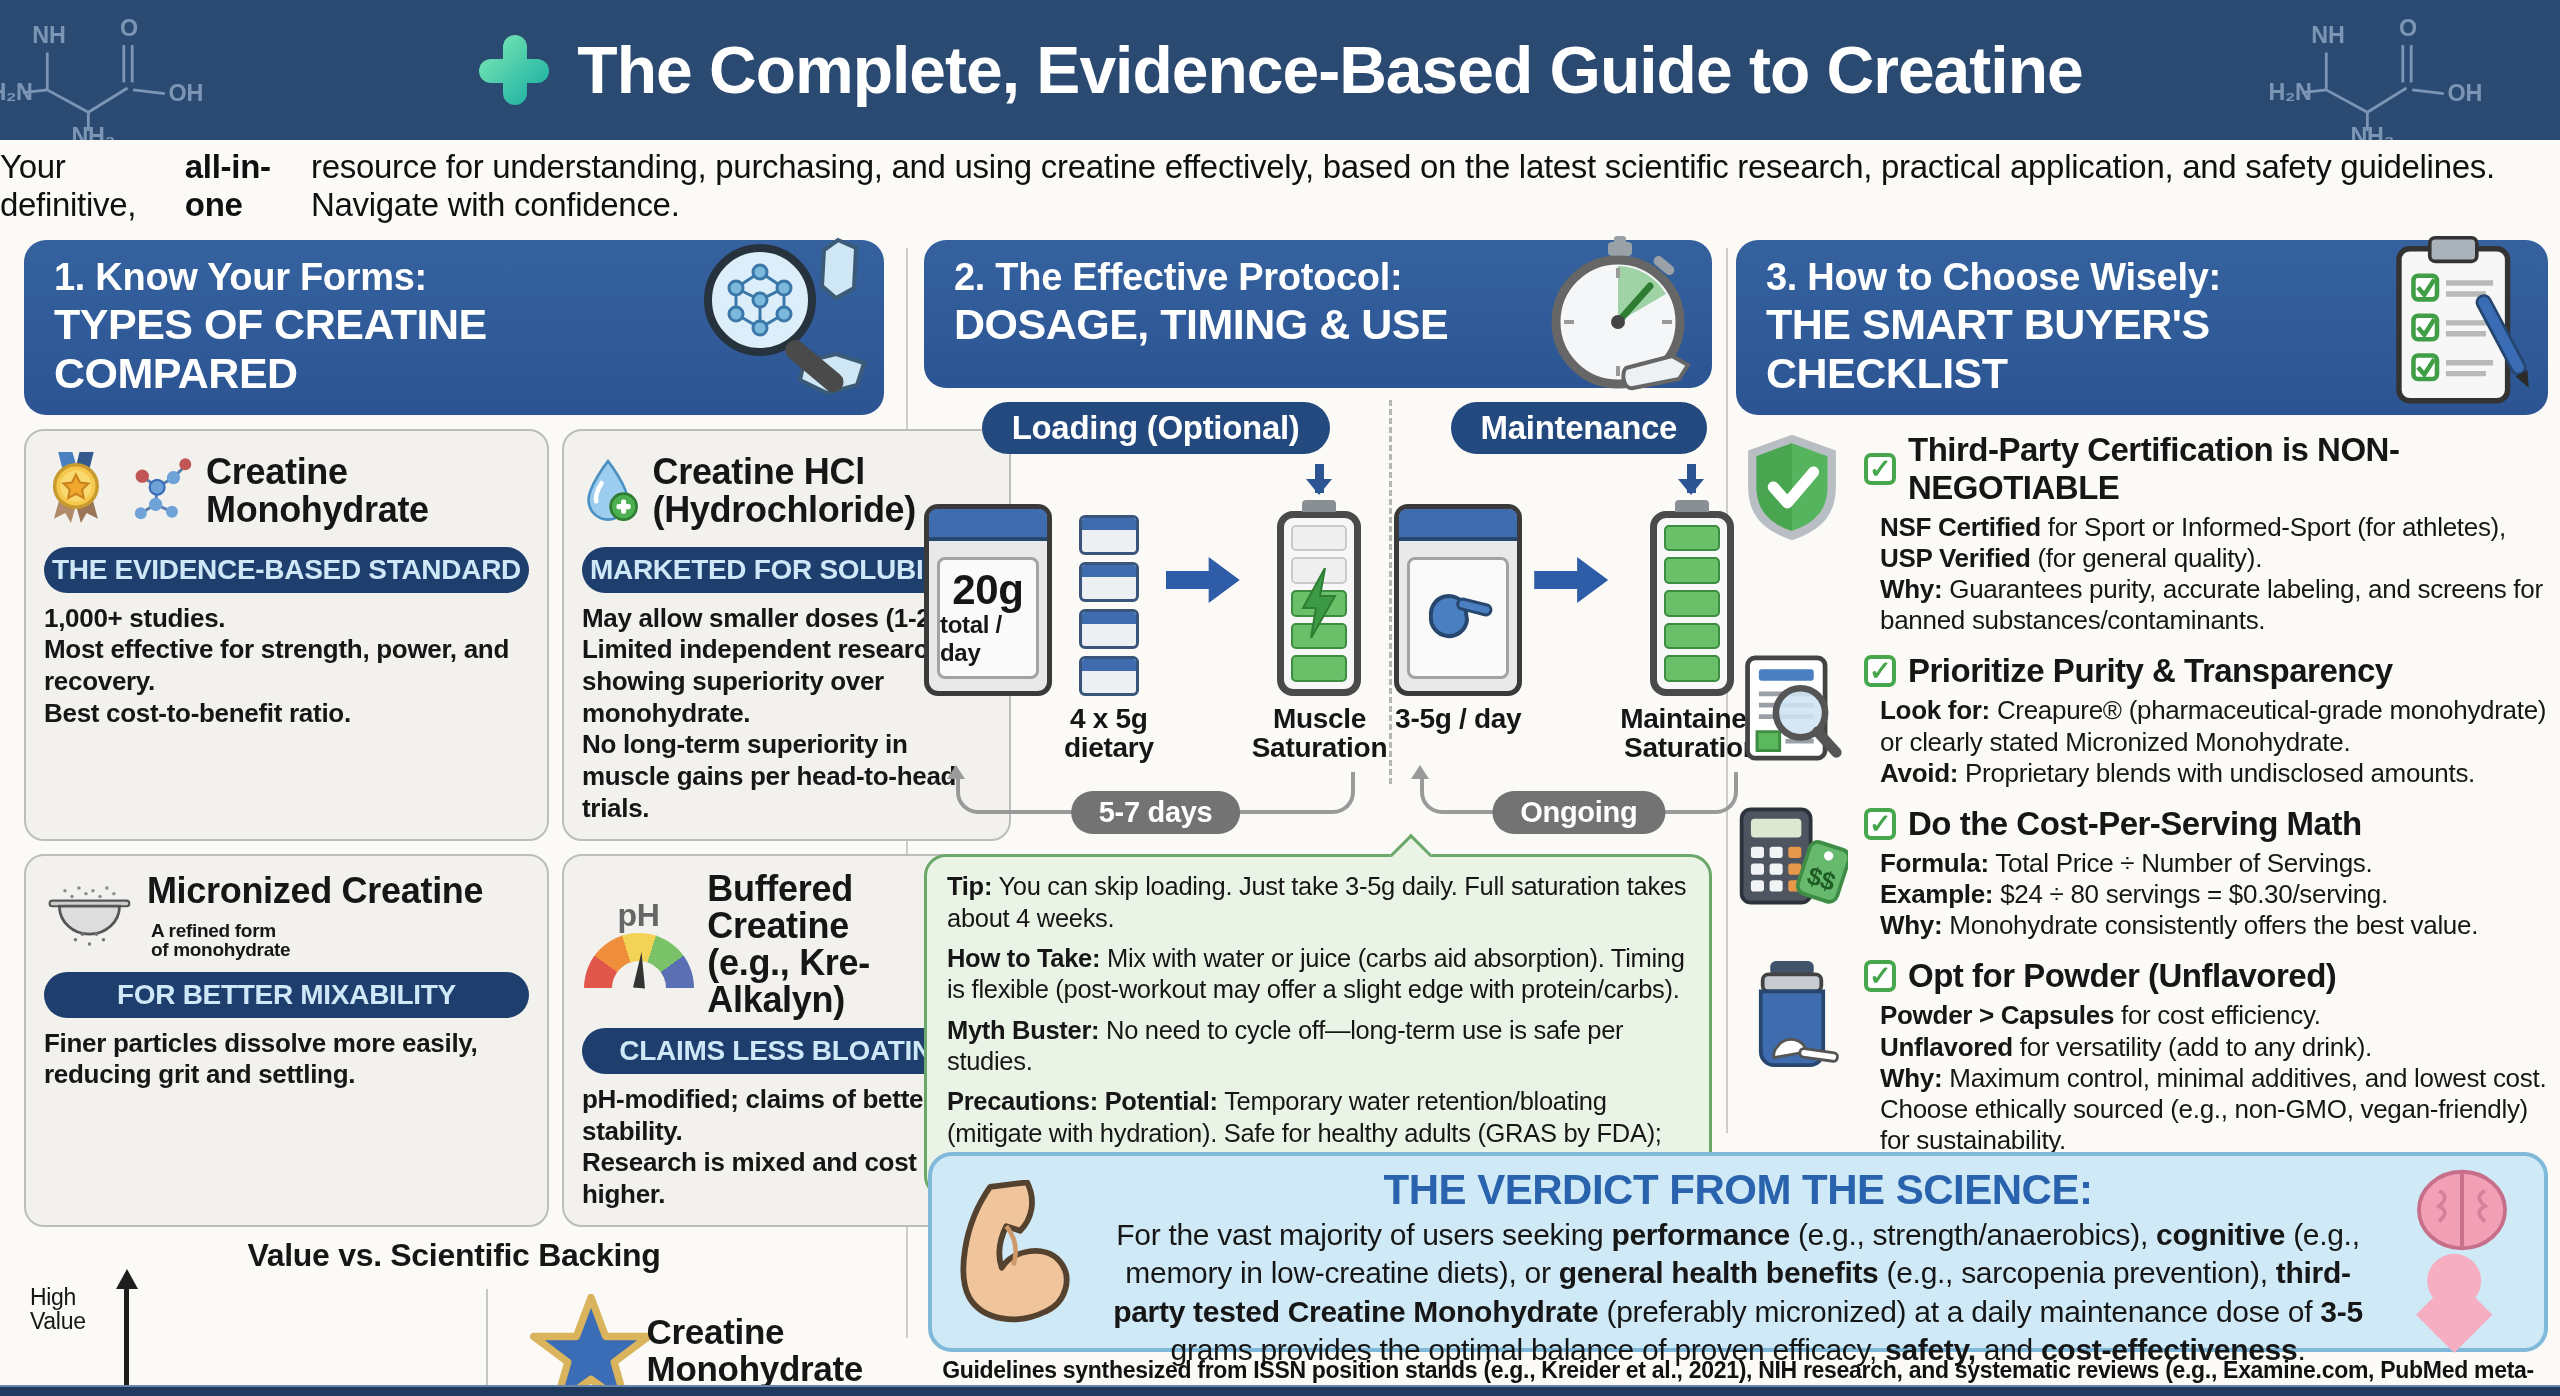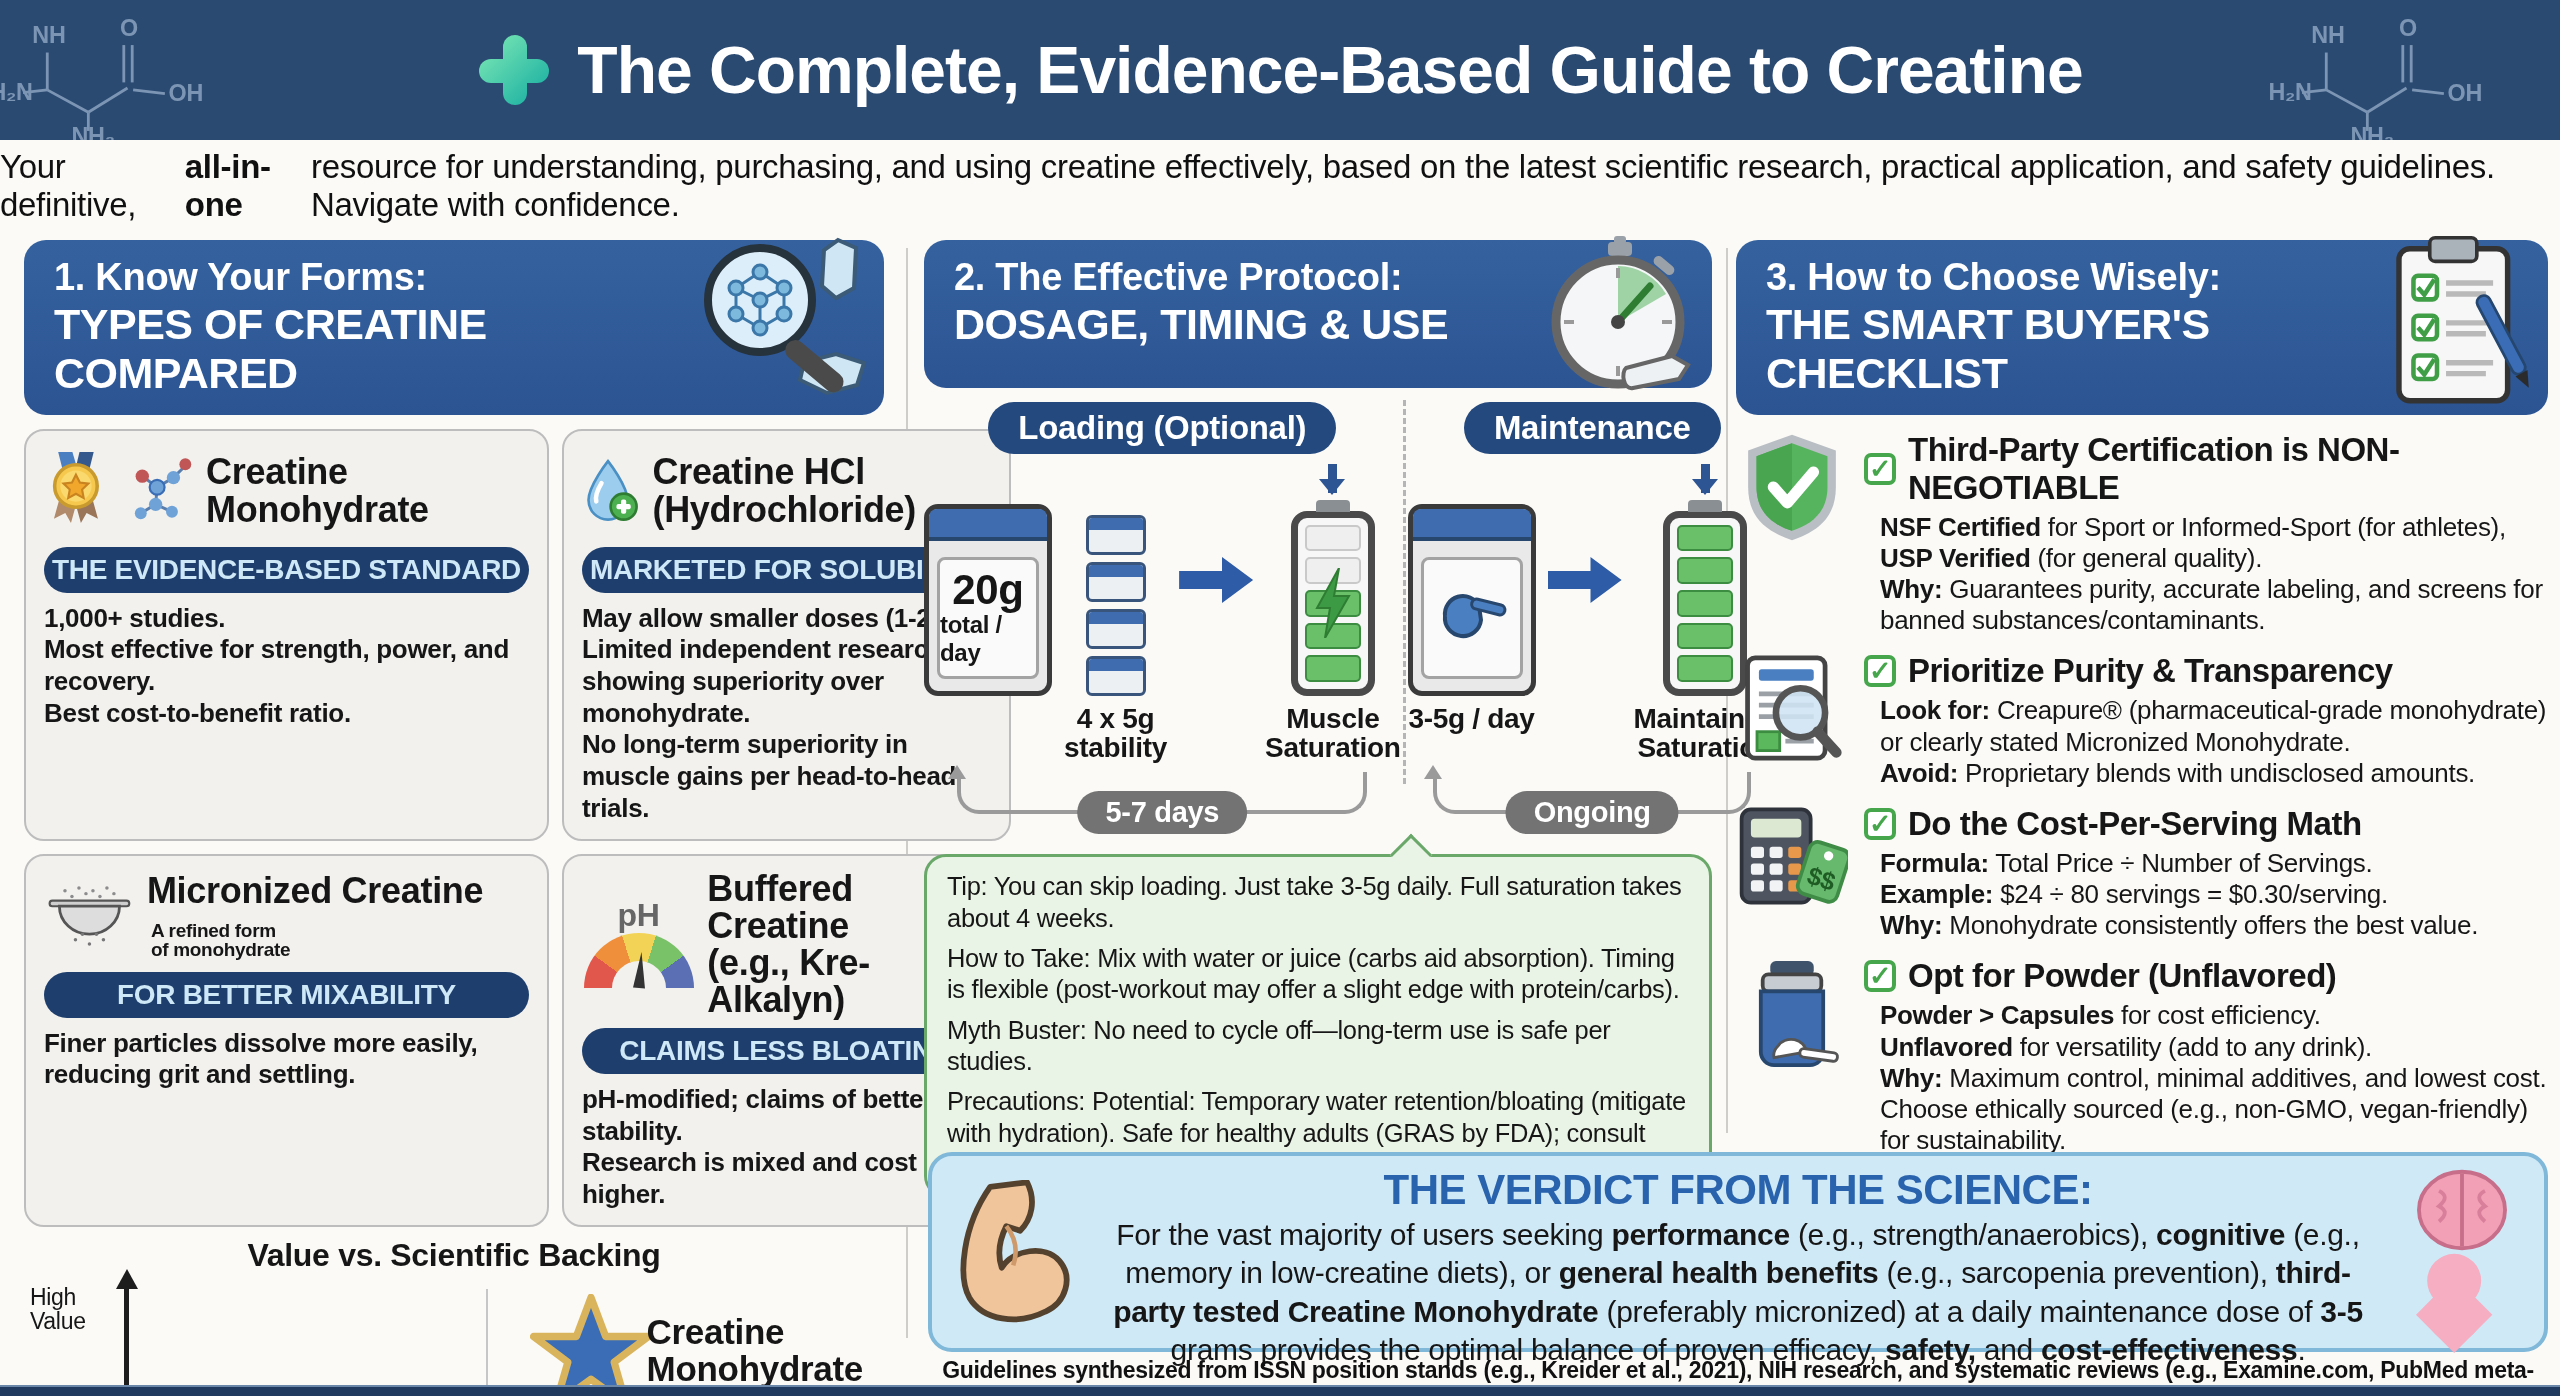--- a/index.html
+++ b/index.html
@@ -110,21 +110,21 @@
   .bracket::before{content:'';position:absolute;left:-13px;top:-16px;
                    border:9px solid transparent;border-bottom:14px solid #9a9a9a;}
   .dur-pill{position:absolute;left:50%;bottom:-24px;transform:translateX(-50%);background:#737373;
             color:#fff;font-weight:700;font-size:29px;padding:5px 28px;border-radius:999px;white-space:nowrap;}
 
   .tipbox{position:relative;margin-top:40px;background:#eaf4e6;border:3px solid #6aa86a;
           border-radius:22px;padding:14px 20px 6px;}
   .tip-pointer{position:absolute;top:-17px;left:60%;width:30px;height:30px;background:#eaf4e6;
                border-left:3px solid #6aa86a;border-top:3px solid #6aa86a;transform:rotate(45deg);}
   .tipbox p{margin:0 0 9px;font-size:25.5px;line-height:1.23;}
-  .tipbox b{font-weight:400;}
+  .tipbox b{font-weight:700;}
 
   .note{display:flex;gap:12px;margin-top:12px;align-items:flex-start;padding:0 4px;}
   .note .i-circ{flex:0 0 auto;width:34px;height:34px;border:3px solid #7a7a7a;border-radius:50%;
                 color:#7a7a7a;font-size:22px;font-weight:700;display:flex;align-items:center;justify-content:center;margin-top:4px;}
   .note .txt{font-size:23.5px;font-weight:700;line-height:1.25;}
 
   
   .check-item{display:flex;gap:16px;margin-top:16px;align-items:flex-start;}
   .ci-icon{flex:0 0 112px;display:flex;justify-content:center;}
   .ci-body{flex:1;}
@@ -413,21 +413,21 @@
             <div class="icon-slot">
               <div class="minis">
                 <div class="mini"></div>
                   <div class="mini"></div>
                   <div class="mini"></div>
                   <div class="mini"></div>
               </div>
             </div>
             <div class="caption">
               <span>4 x 5g</span><br>
-              <span>stability</span>
+              <span>dietary</span>
             </div>
           </div>
           <div class="proto-col">
             <div class="icon-slot mid">
                 <div class="fat-arrow"></div>
               </div>
           </div>
           <div class="proto-col">
             <div class="icon-slot">
               <div class="drop-arrow"></div>

